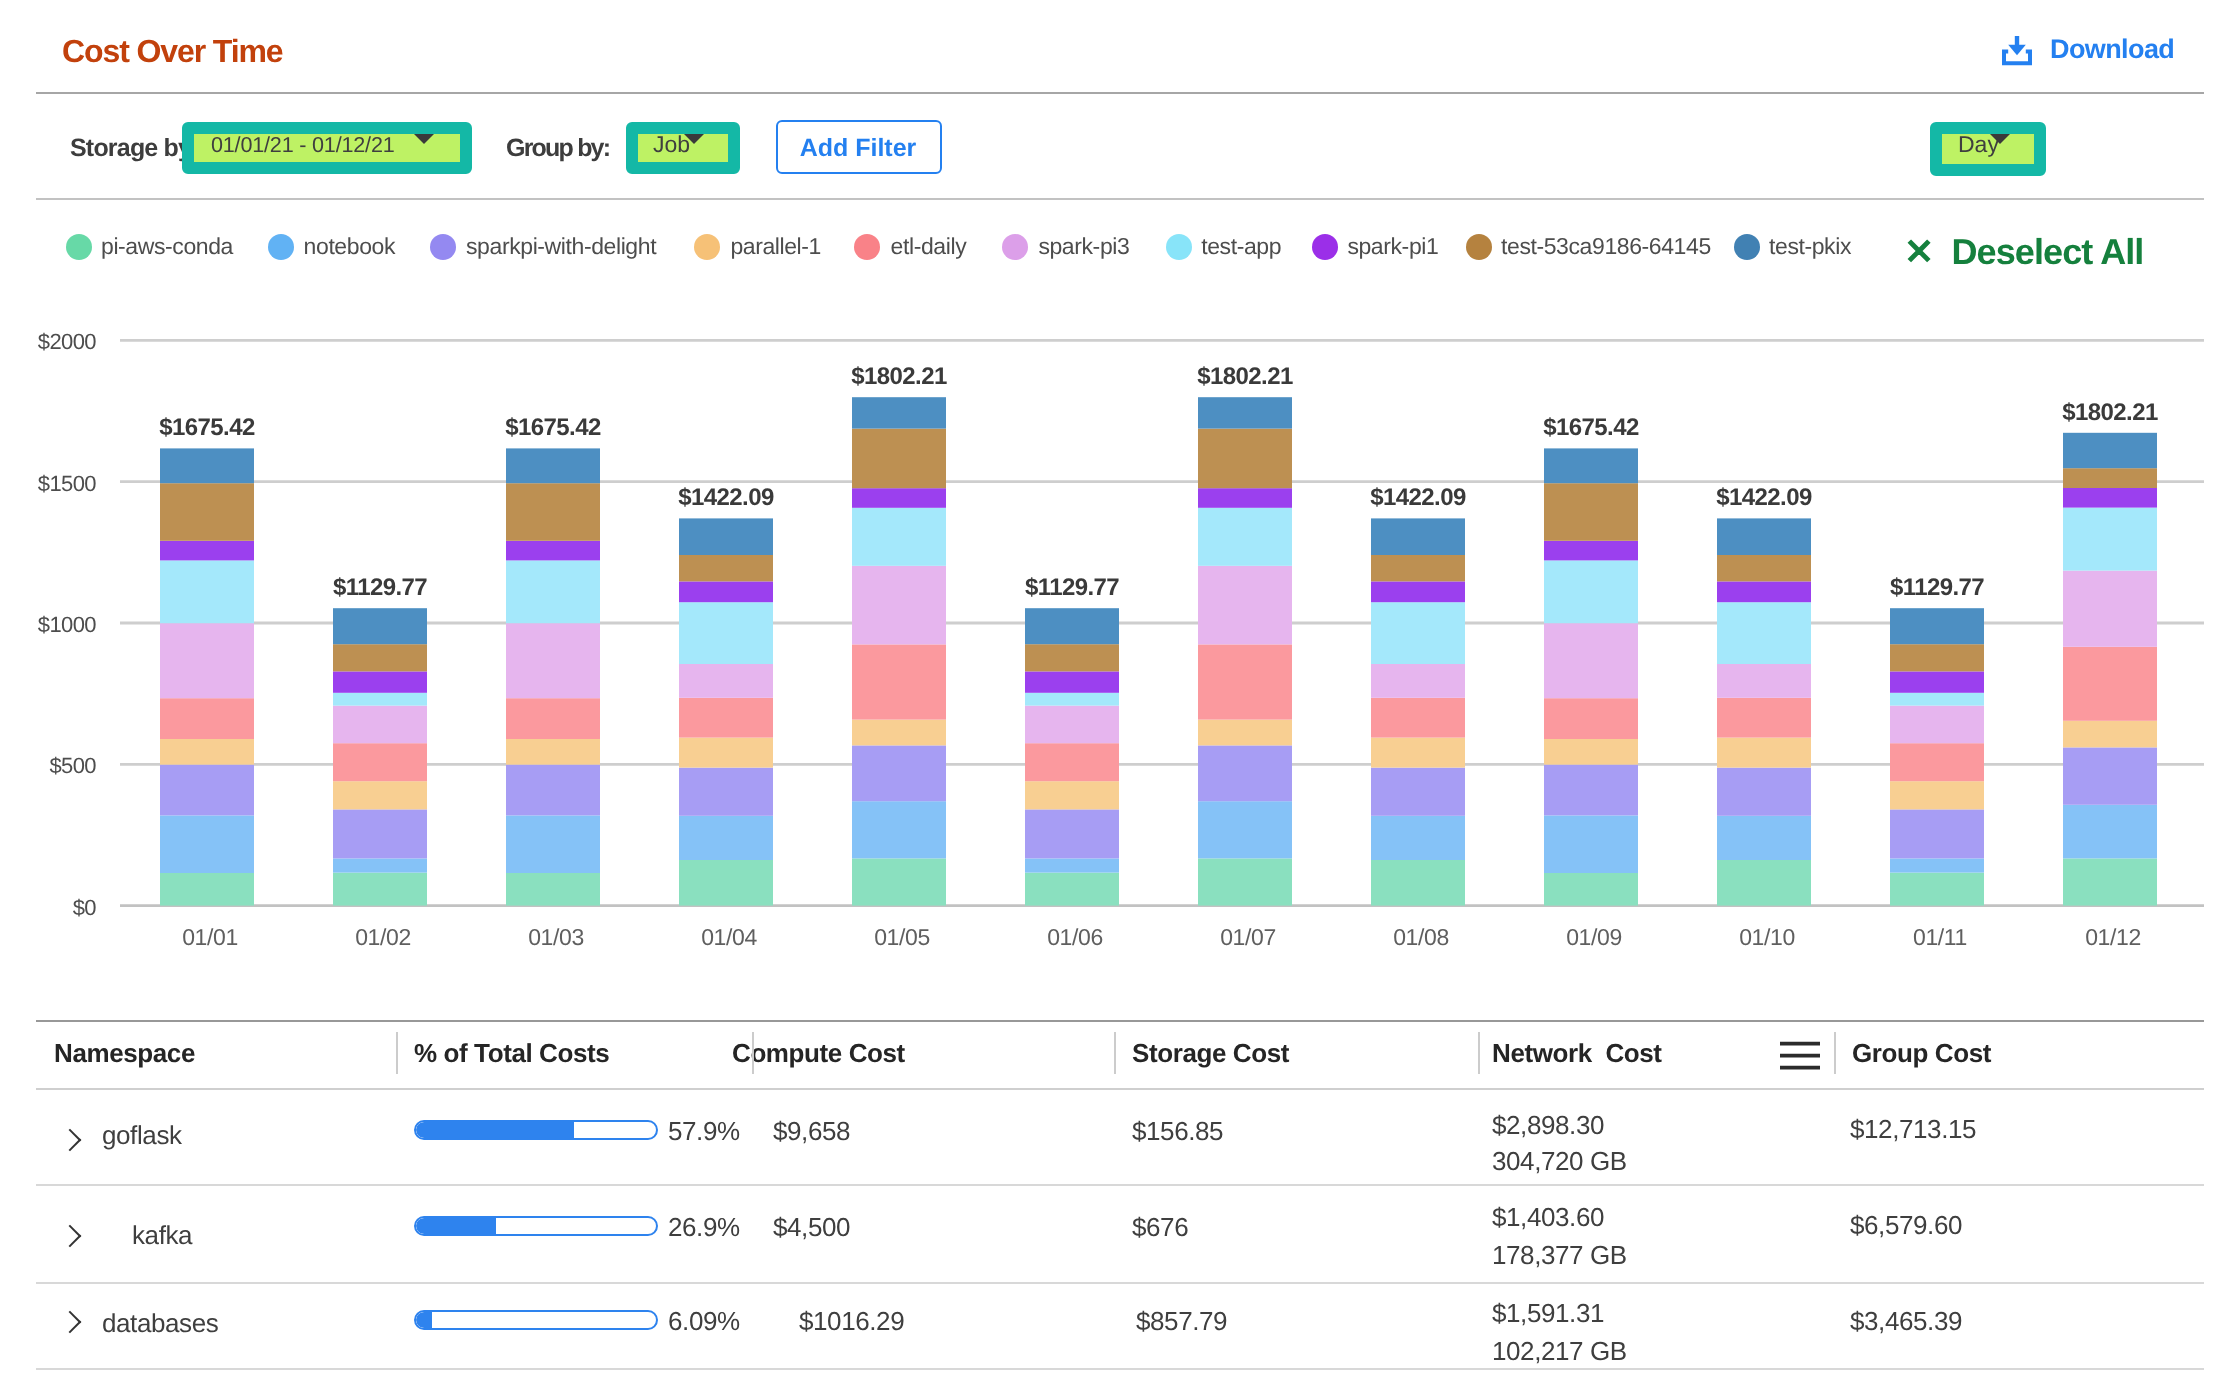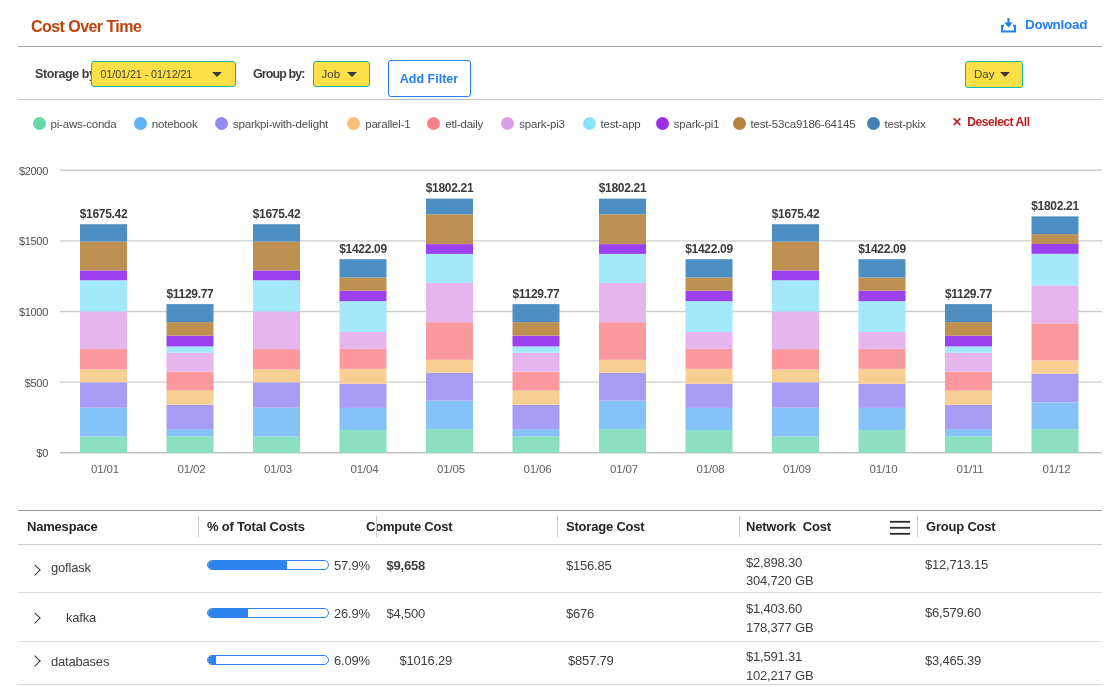--- a/index.html
+++ b/index.html
@@ -2,22 +2,22 @@
 <html><head>
 <meta charset="utf-8">
 <style>
 * { margin:0; padding:0; box-sizing:border-box; }
 html,body { background:#fff; }
 body { font-family:"Liberation Sans", sans-serif; }
 .page { position:relative; width:1120px; height:687px; background:#fff; overflow:hidden; }
 .abs { position:absolute; }
 .hr { position:absolute; left:18px; width:1084px; height:1.6px; background:#a6a6a6; }
 .ctl-label { font-size:12.5px; font-weight:bold; letter-spacing:-0.4px; color:#3d3d3d; }
-.selbox { position:absolute; border:1px solid #14b8a6; border-radius:3px; background:#fde047;
-  display:flex; align-items:center; font-size:11.5px; color:#3f3f3f; }
+.selbox { position:absolute; border:6px solid #14b8a6; border-radius:3px; background:#bef264;
+  display:flex; align-items:flex-start; font-size:11.5px; color:#3f3f3f; }
 .caret { width:0; height:0; border-left:5px solid transparent; border-right:5px solid transparent; border-top:5.5px solid #3a3a3a; }
 .legend-item { display:flex; align-items:center; white-space:nowrap; font-size:11.5px; letter-spacing:-0.2px; color:#4d4d4d; }
 .dot { width:13px; height:13px; border-radius:50%; margin-right:5px; flex:none; }
 </style>
 </head>
 <body>
 <div class="page">
 
   <div class="abs" style="left:31px; top:18px; font-size:16px; font-weight:bold; letter-spacing:-0.55px; color:#c2410c;">Cost Over Time</div>
   <div class="abs" style="left:1001px; top:16px; display:flex; align-items:center;">
@@ -33,41 +33,41 @@
   <div class="abs ctl-label" style="left:35px; top:67px;">Storage by:</div>
   <div class="selbox" style="left:90.5px; top:61px; width:145px; height:26px;">
     <span style="margin-left:9px; font-size:10.8px; letter-spacing:-0.1px;">01/01/21 - 01/12/21</span>
     <span class="caret" style="position:absolute; right:12.5px;"></span>
   </div>
   <div class="abs ctl-label" style="left:253px; top:67px; letter-spacing:-0.9px;">Group by:</div>
   <div class="selbox" style="left:312.5px; top:61px; width:57.5px; height:26px;">
     <span style="margin-left:8px;">Job</span>
     <span class="caret" style="position:absolute; right:12px;"></span>
   </div>
-  <div class="abs" style="left:387.5px; top:60px; width:83px; height:37px; border:1.5px solid #2480f0; border-radius:3px;
+  <div class="abs" style="left:387.5px; top:60px; width:83px; height:27px; border:1.5px solid #2480f0; border-radius:3px;
        display:flex; align-items:center; justify-content:center; font-size:12.5px; font-weight:bold; color:#2480f0;">Add Filter</div>
 
   <div class="abs ctl-label" style="left:971px; top:67px;">View by:</div>
   <div class="selbox" style="left:965px; top:61px; width:58px; height:26.5px;">
     <span style="margin-left:8px;">Day</span>
     <span class="caret" style="position:absolute; right:12.5px;"></span>
   </div>
   <div class="hr" style="top:98.6px; background:#c2c2c2;"></div>
 
   <div class="abs legend-item" style="left:32.5px; top:117px;"><span class="dot" style="background:#67d9a7;"></span>pi-aws-conda</div>
   <div class="abs legend-item" style="left:133.8px; top:117px;"><span class="dot" style="background:#61b2f4;"></span>notebook</div>
   <div class="abs legend-item" style="left:215px; top:117px;"><span class="dot" style="background:#9489f1;"></span>sparkpi-with-delight</div>
   <div class="abs legend-item" style="left:347.2px; top:117px;"><span class="dot" style="background:#f6c177;"></span>parallel-1</div>
   <div class="abs legend-item" style="left:427.3px; top:117px;"><span class="dot" style="background:#f98288;"></span>etl-daily</div>
   <div class="abs legend-item" style="left:501.2px; top:117px;"><span class="dot" style="background:#dc9fe9;"></span>spark-pi3</div>
   <div class="abs legend-item" style="left:582.6px; top:117px;"><span class="dot" style="background:#88e4f9;"></span>test-app</div>
   <div class="abs legend-item" style="left:655.7px; top:117px;"><span class="dot" style="background:#9b2fe8;"></span>spark-pi1</div>
   <div class="abs legend-item" style="left:732.5px; top:117px;"><span class="dot" style="background:#b5823f;"></span>test-53ca9186-64145</div>
   <div class="abs legend-item" style="left:866.5px; top:117px;"><span class="dot" style="background:#4181b3;"></span>test-pkix</div>
-  <div class="abs" style="left:952px; top:115px; font-size:12px; font-weight:bold; letter-spacing:-0.45px; color:#b91c1c;">✕&nbsp; Deselect All</div>
+  <div class="abs" style="left:952px; top:115px; font-size:18px; font-weight:bold; letter-spacing:-0.45px; color:#15803d;">✕&nbsp; Deselect All</div>
 
   <svg class="abs" style="left:0; top:0;" width="1120" height="500">
     <line x1="60" y1="452.80" x2="1102" y2="452.80" stroke="#c2c2c2" stroke-width="1.4"></line>
     <text x="48" y="457.30" text-anchor="end" font-size="11" letter-spacing="-0.3" fill="#4d4d4d">$0</text>
     <line x1="60" y1="382.15" x2="1102" y2="382.15" stroke="#cecece" stroke-width="1.4"></line>
     <text x="48" y="386.65" text-anchor="end" font-size="11" letter-spacing="-0.3" fill="#4d4d4d">$500</text>
     <line x1="60" y1="311.50" x2="1102" y2="311.50" stroke="#cecece" stroke-width="1.4"></line>
     <text x="48" y="316.00" text-anchor="end" font-size="11" letter-spacing="-0.3" fill="#4d4d4d">$1000</text>
     <line x1="60" y1="240.85" x2="1102" y2="240.85" stroke="#cecece" stroke-width="1.4"></line>
     <text x="48" y="245.35" text-anchor="end" font-size="11" letter-spacing="-0.3" fill="#4d4d4d">$1500</text>
@@ -243,21 +243,21 @@
         <path d="M0 13.8 H20"></path>
       </g>
   </svg>
 
   <div class="abs chev" style="left:32px; top:564px;"></div>
   <div class="abs cell" style="left:51px; top:560px;">goflask</div>
   <div class="abs pill" style="left:206.5px; top:559.5px;">
       <span class="fill" style="width:79.5px;"></span>
     </div>
   <div class="abs cell" style="left:334px; top:558px;">57.9%</div>
-  <div class="abs cell" style="left:386.5px; top:558px;font-weight:bold;">$9,658</div>
+  <div class="abs cell" style="left:386.5px; top:558px;">$9,658</div>
   <div class="abs cell" style="left:566px; top:558px;">$156.85</div>
   <div class="abs cell" style="left:746px; top:554.5px;">$2,898.30</div>
   <div class="abs cell" style="left:746px; top:573px;">304,720 GB</div>
   <div class="abs cell" style="left:925px; top:557px;">$12,713.15</div>
 
   <div class="abs chev" style="left:32px; top:611.5px;"></div>
   <div class="abs cell" style="left:66px; top:609.5px;">kafka</div>
   <div class="abs pill" style="left:206.5px; top:607.5px;">
       <span class="fill" style="width:40px;"></span>
     </div>

